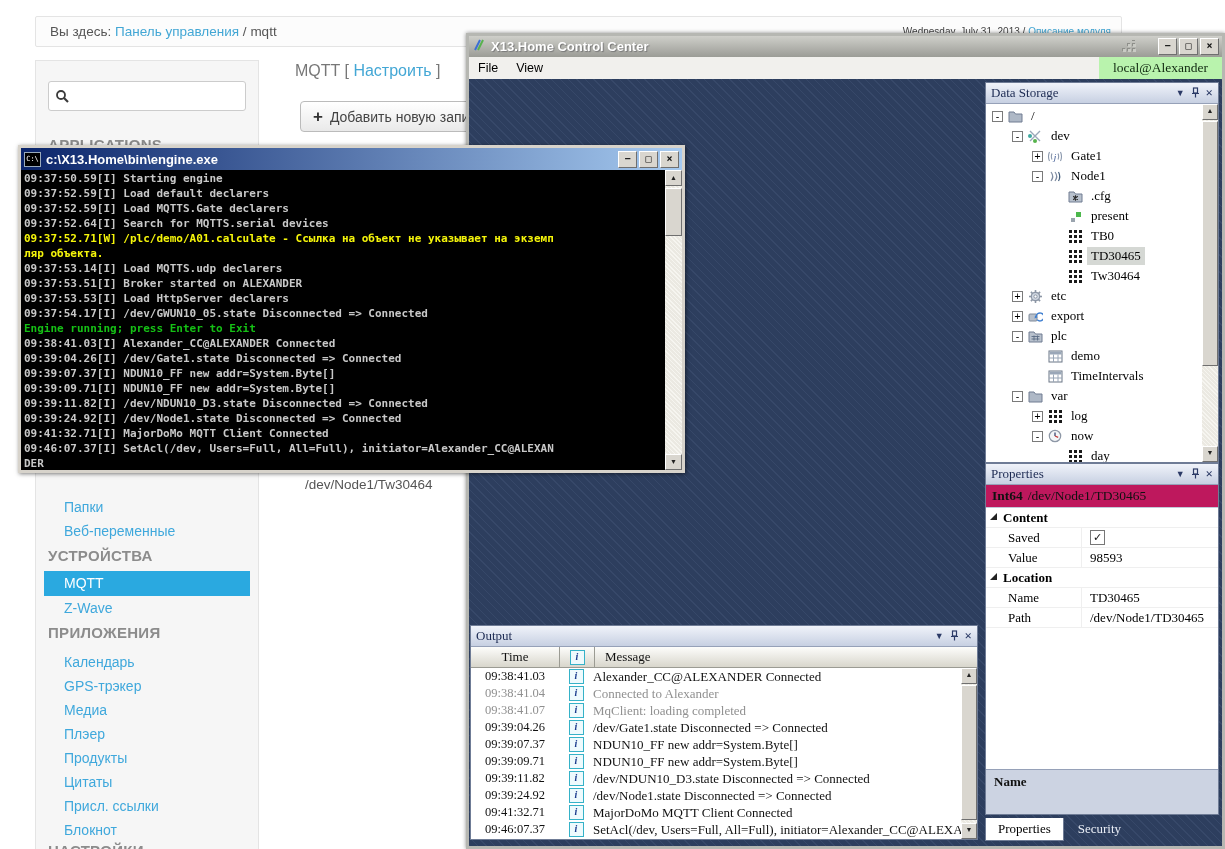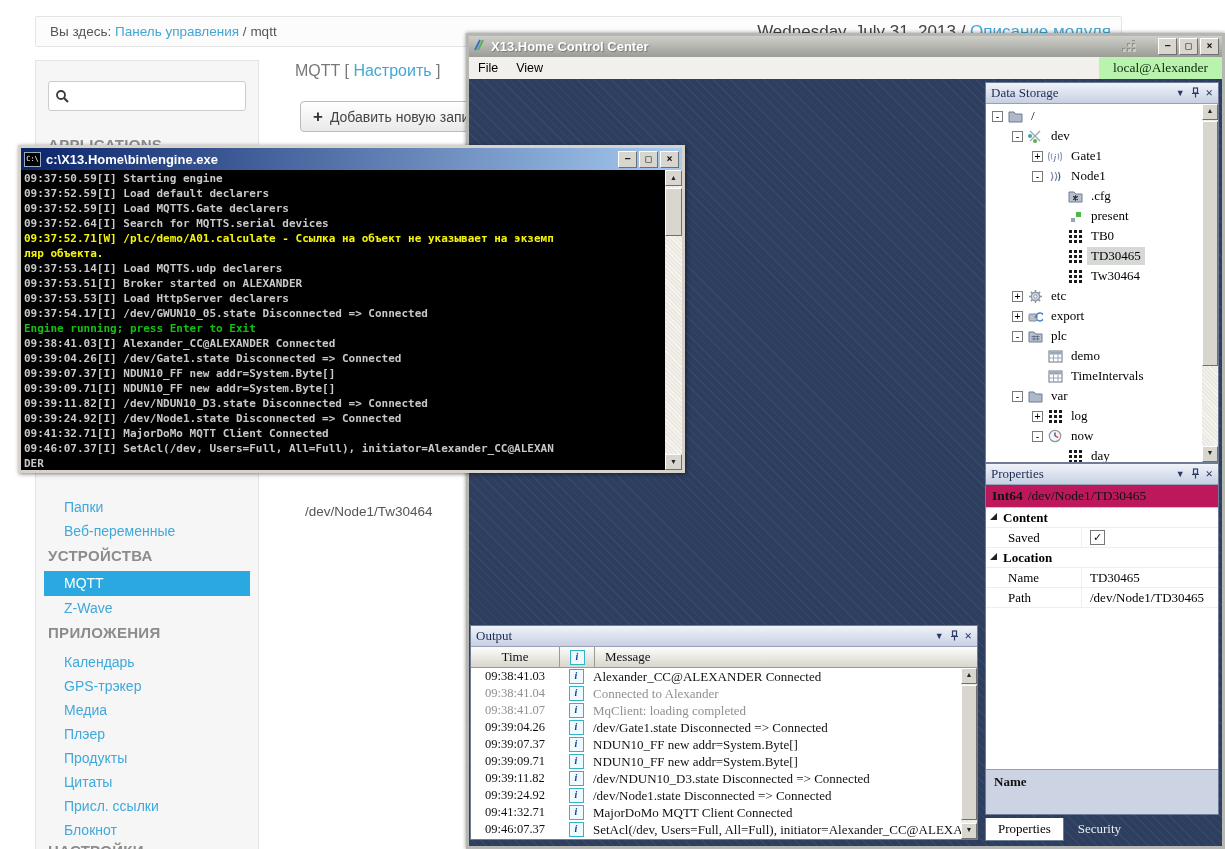--- a/index.html
+++ b/index.html
@@ -4,21 +4,21 @@
 <style>
   html,body{margin:0;padding:0}
   body{width:1225px;height:849px;position:relative;overflow:hidden;background:#fff;
        font-family:"Liberation Sans",sans-serif}
   
   .topbar{position:absolute;left:35px;top:16px;width:1085px;height:29px;background:#fcfcfc;
           border:1px solid #e4e4e4;border-radius:2px;display:flex;align-items:center;
           font-size:13.5px;color:#555}
   .topbar .crumbs{padding-left:14px}
   .topbar a,.blue{color:#43a7d5;text-decoration:none;cursor:pointer}
-  .topbar-right{margin-left:auto;padding-right:10px;font-size:17px;color:#444}
+  .topbar-right{margin-left:auto;padding-right:10px;font-size:10px;color:#444}
   .sidebar{position:absolute;left:35px;top:60px;width:222px;height:789px;background:#f6f6f6;
            border:1px solid #e4e4e4;overflow:hidden}
   .search-box{margin:20px 12px 0;height:28px;background:#fff;border:1px solid #ccc;border-radius:3px;
               display:flex;align-items:center}
   .search-box .mag{padding:0 6px;display:flex}
   .search-box input{border:none;outline:none;flex:1;height:22px;font-size:13px;background:transparent}
   .side-h{margin:4px 0;padding-left:12px;height:18px;line-height:18px;font-size:15px;font-weight:bold;
           color:#8c8c8c;letter-spacing:.3px}
   .side-link{height:24px;line-height:24px;padding-left:28px;font-size:14px;color:#3fa8dc;cursor:pointer}
   .side-sel{margin:6px 8px 0;height:25px;line-height:25px;padding-left:20px;font-size:14px;
@@ -176,21 +176,21 @@
   <a class="blue">Настроить</a>
   <span>]</span>
 </div>
 
 <div class="add-btn">
   <span class="plus">+</span>
   <span>Добавить новую запись</span>
 </div>
 
 <div class="partial-row" style="top:459px">/dev/Node1/TD30465</div>
-<div class="partial-row" style="top:504px">/dev/Node1/Tw30464</div>
+<div class="partial-row" style="top:477px">/dev/Node1/Tw30464</div>
 
 <div class="x13">
   <div class="x13-title">
     <span>
       <svg width="14" height="14">
           <path d="M3 12 L8 2" stroke="#3b6fd4" stroke-width="2"></path>
           <path d="M6 12 L11 2" stroke="#57b24e" stroke-width="2"></path>
         </svg>
     </span>
     <span class="t">X13.Home Control Center</span>
@@ -527,20 +527,24 @@
           <div class="prow group">
             <span class="gtri"></span>
             <span>Content</span>
           </div>
           <div class="prow">
             <span class="plabel">Saved</span>
             <span class="pvalue">
               <span class="cbx">✓</span>
             </span>
           </div>
+          <div class="prow">
+            <span class="plabel">Value</span>
+            <span class="pvalue">98593</span>
+          </div>
           <div class="prow group">
             <span class="gtri"></span>
             <span>Location</span>
           </div>
           <div class="prow">
             <span class="plabel">Name</span>
             <span class="pvalue">TD30465</span>
           </div>
           <div class="prow">
             <span class="plabel">Path</span>

